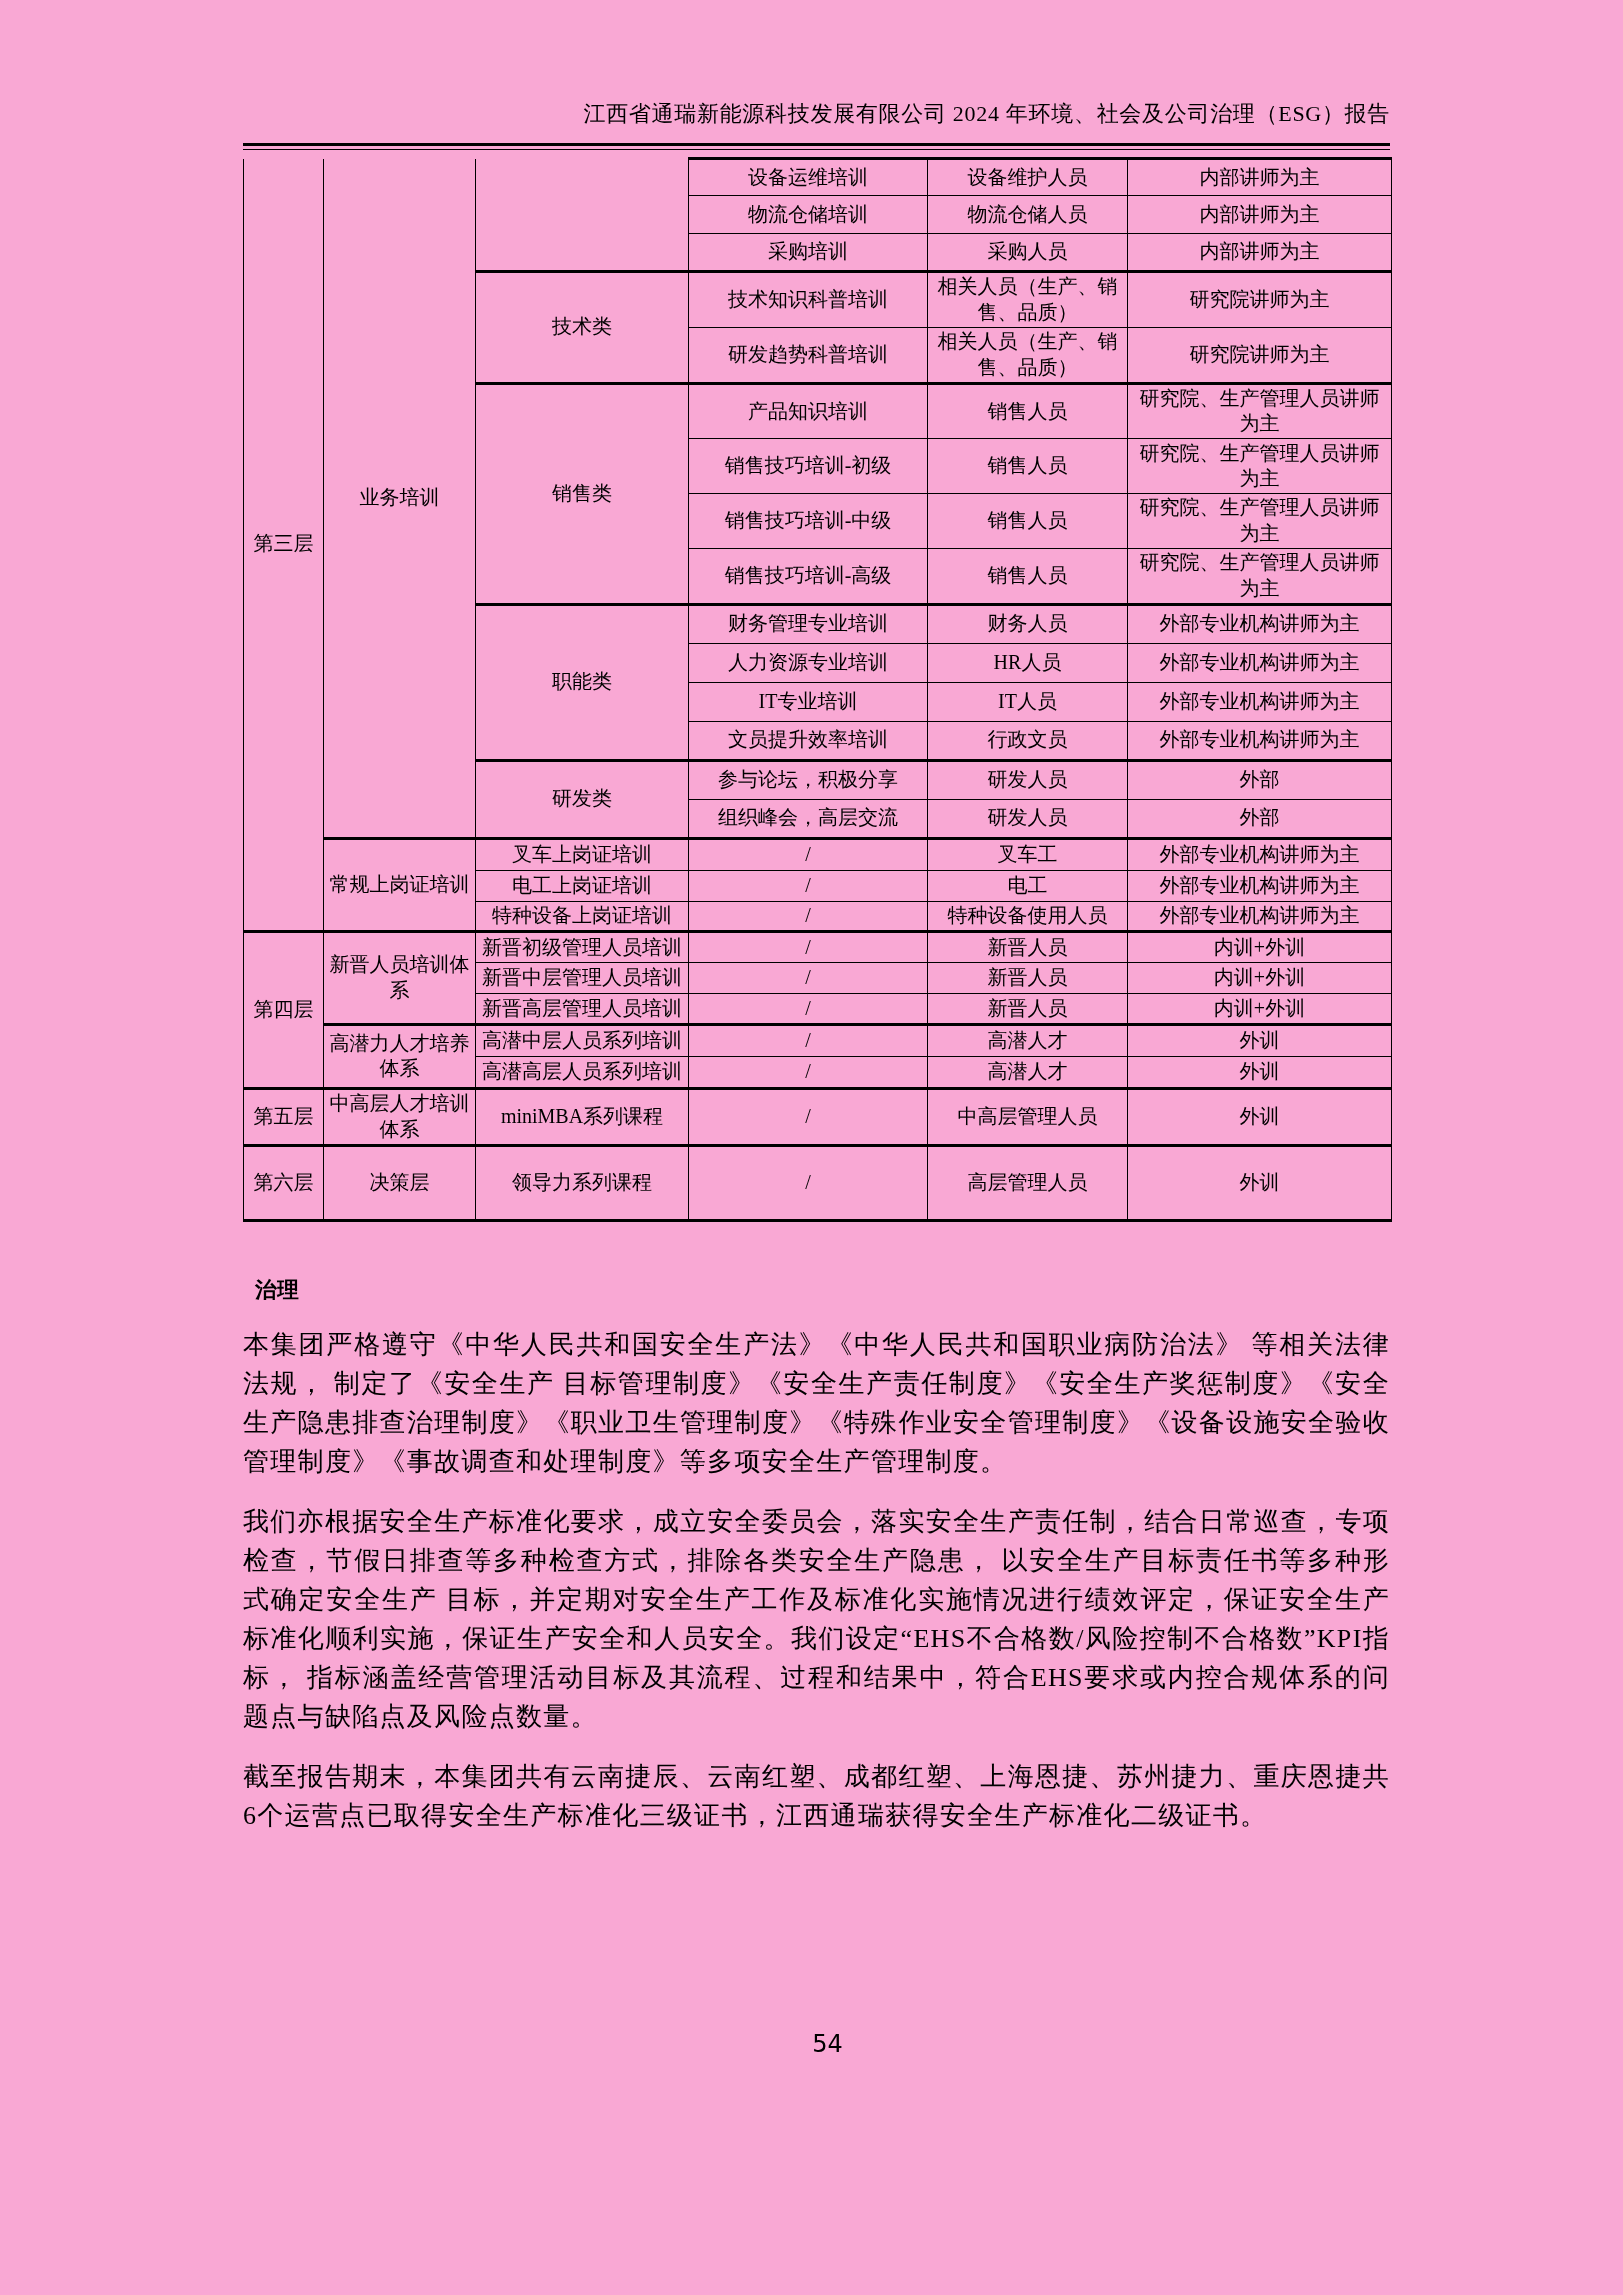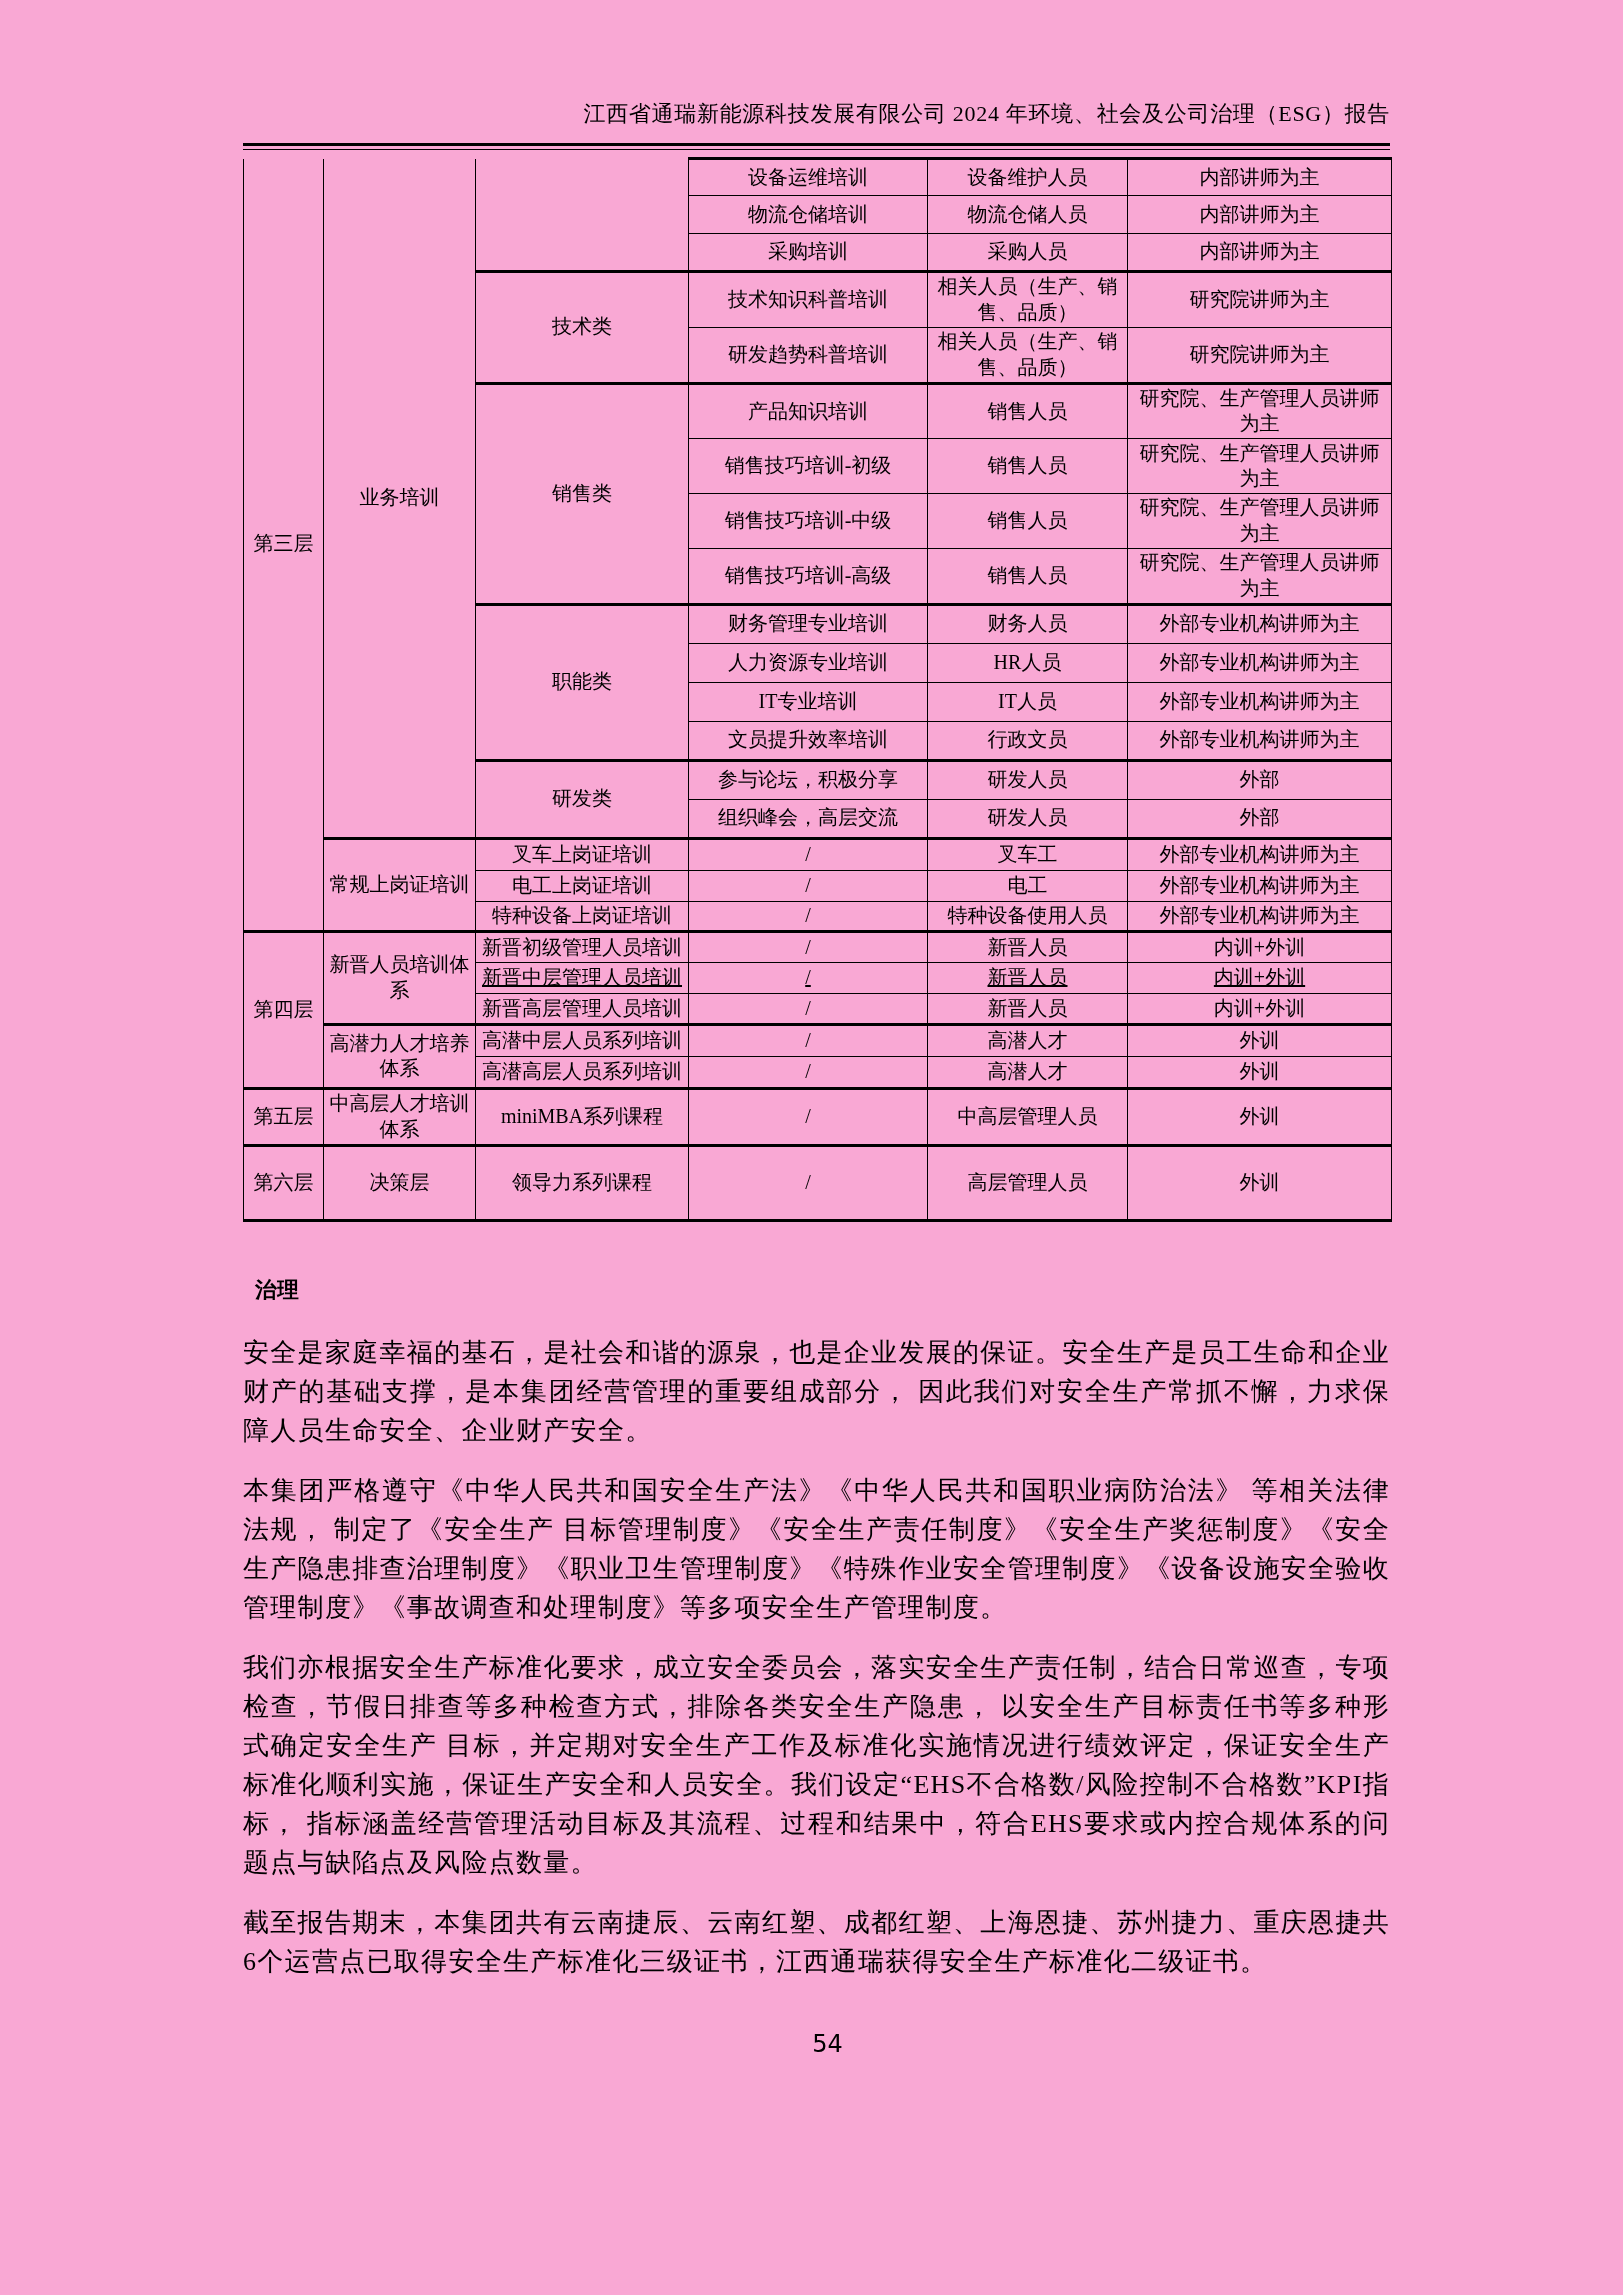--- a/index.html
+++ b/index.html
@@ -207,21 +207,21 @@
           <td>外部专业机构讲师为主</td>
         </tr>
         <tr style="height: 31px;">
           <td rowspan="5" class="thick-top">第四层</td>
           <td rowspan="3" class="thick-top">新晋人员培训体系</td>
           <td class="thick-top">新晋初级管理人员培训</td>
           <td class="thick-top">/</td>
           <td class="thick-top">新晋人员</td>
           <td class="thick-top">内训+外训</td>
         </tr>
-        <tr style="height: 31px; text-decoration: underline;">
+        <tr style="height: 31px;">
           <td>新晋中层管理人员培训</td>
           <td>/</td>
           <td>新晋人员</td>
           <td>内训+外训</td>
         </tr>
         <tr style="height: 31px;">
           <td>新晋高层管理人员培训</td>
           <td>/</td>
           <td>新晋人员</td>
           <td>内训+外训</td>
@@ -253,21 +253,20 @@
           <td class="thick-top">领导力系列课程</td>
           <td class="thick-top">/</td>
           <td class="thick-top">高层管理人员</td>
           <td class="thick-top">外训</td>
         </tr>
       </tbody>
   </table>
 
   <div class="content">
     <h3 class="sub-heading">治理</h3>
-    <p class="first-para">安全是家庭幸福的基石，是社会和谐的源泉，也是企业发展的保证。安全生产是员工生命和企业财产的基础支撑，是本集团经营管理的重要组成部分， 因此我们对安全生产常抓不懈，力求保障人员生命安全、企业财产安全。</p>
     <p>本集团严格遵守《中华人民共和国安全生产法》《中华人民共和国职业病防治法》 等相关法律法规， 制定了《安全生产 目标管理制度》《安全生产责任制度》《安全生产奖惩制度》《安全生产隐患排查治理制度》《职业卫生管理制度》《特殊作业安全管理制度》《设备设施安全验收管理制度》《事故调查和处理制度》等多项安全生产管理制度。</p>
     <p>我们亦根据安全生产标准化要求，成立安全委员会，落实安全生产责任制，结合日常巡查，专项检查，节假日排查等多种检查方式，排除各类安全生产隐患， 以安全生产目标责任书等多种形式确定安全生产 目标，并定期对安全生产工作及标准化实施情况进行绩效评定，保证安全生产标准化顺利实施，保证生产安全和人员安全。我们设定“EHS不合格数/风险控制不合格数”KPI指标， 指标涵盖经营管理活动目标及其流程、过程和结果中，符合EHS要求或内控合规体系的问题点与缺陷点及风险点数量。</p>
     <p>截至报告期末，本集团共有云南捷辰、云南红塑、成都红塑、上海恩捷、苏州捷力、重庆恩捷共6个运营点已取得安全生产标准化三级证书，江西通瑞获得安全生产标准化二级证书。</p>
   </div>
 
   <div class="page-number">54</div>
 
 </div>
 
 

